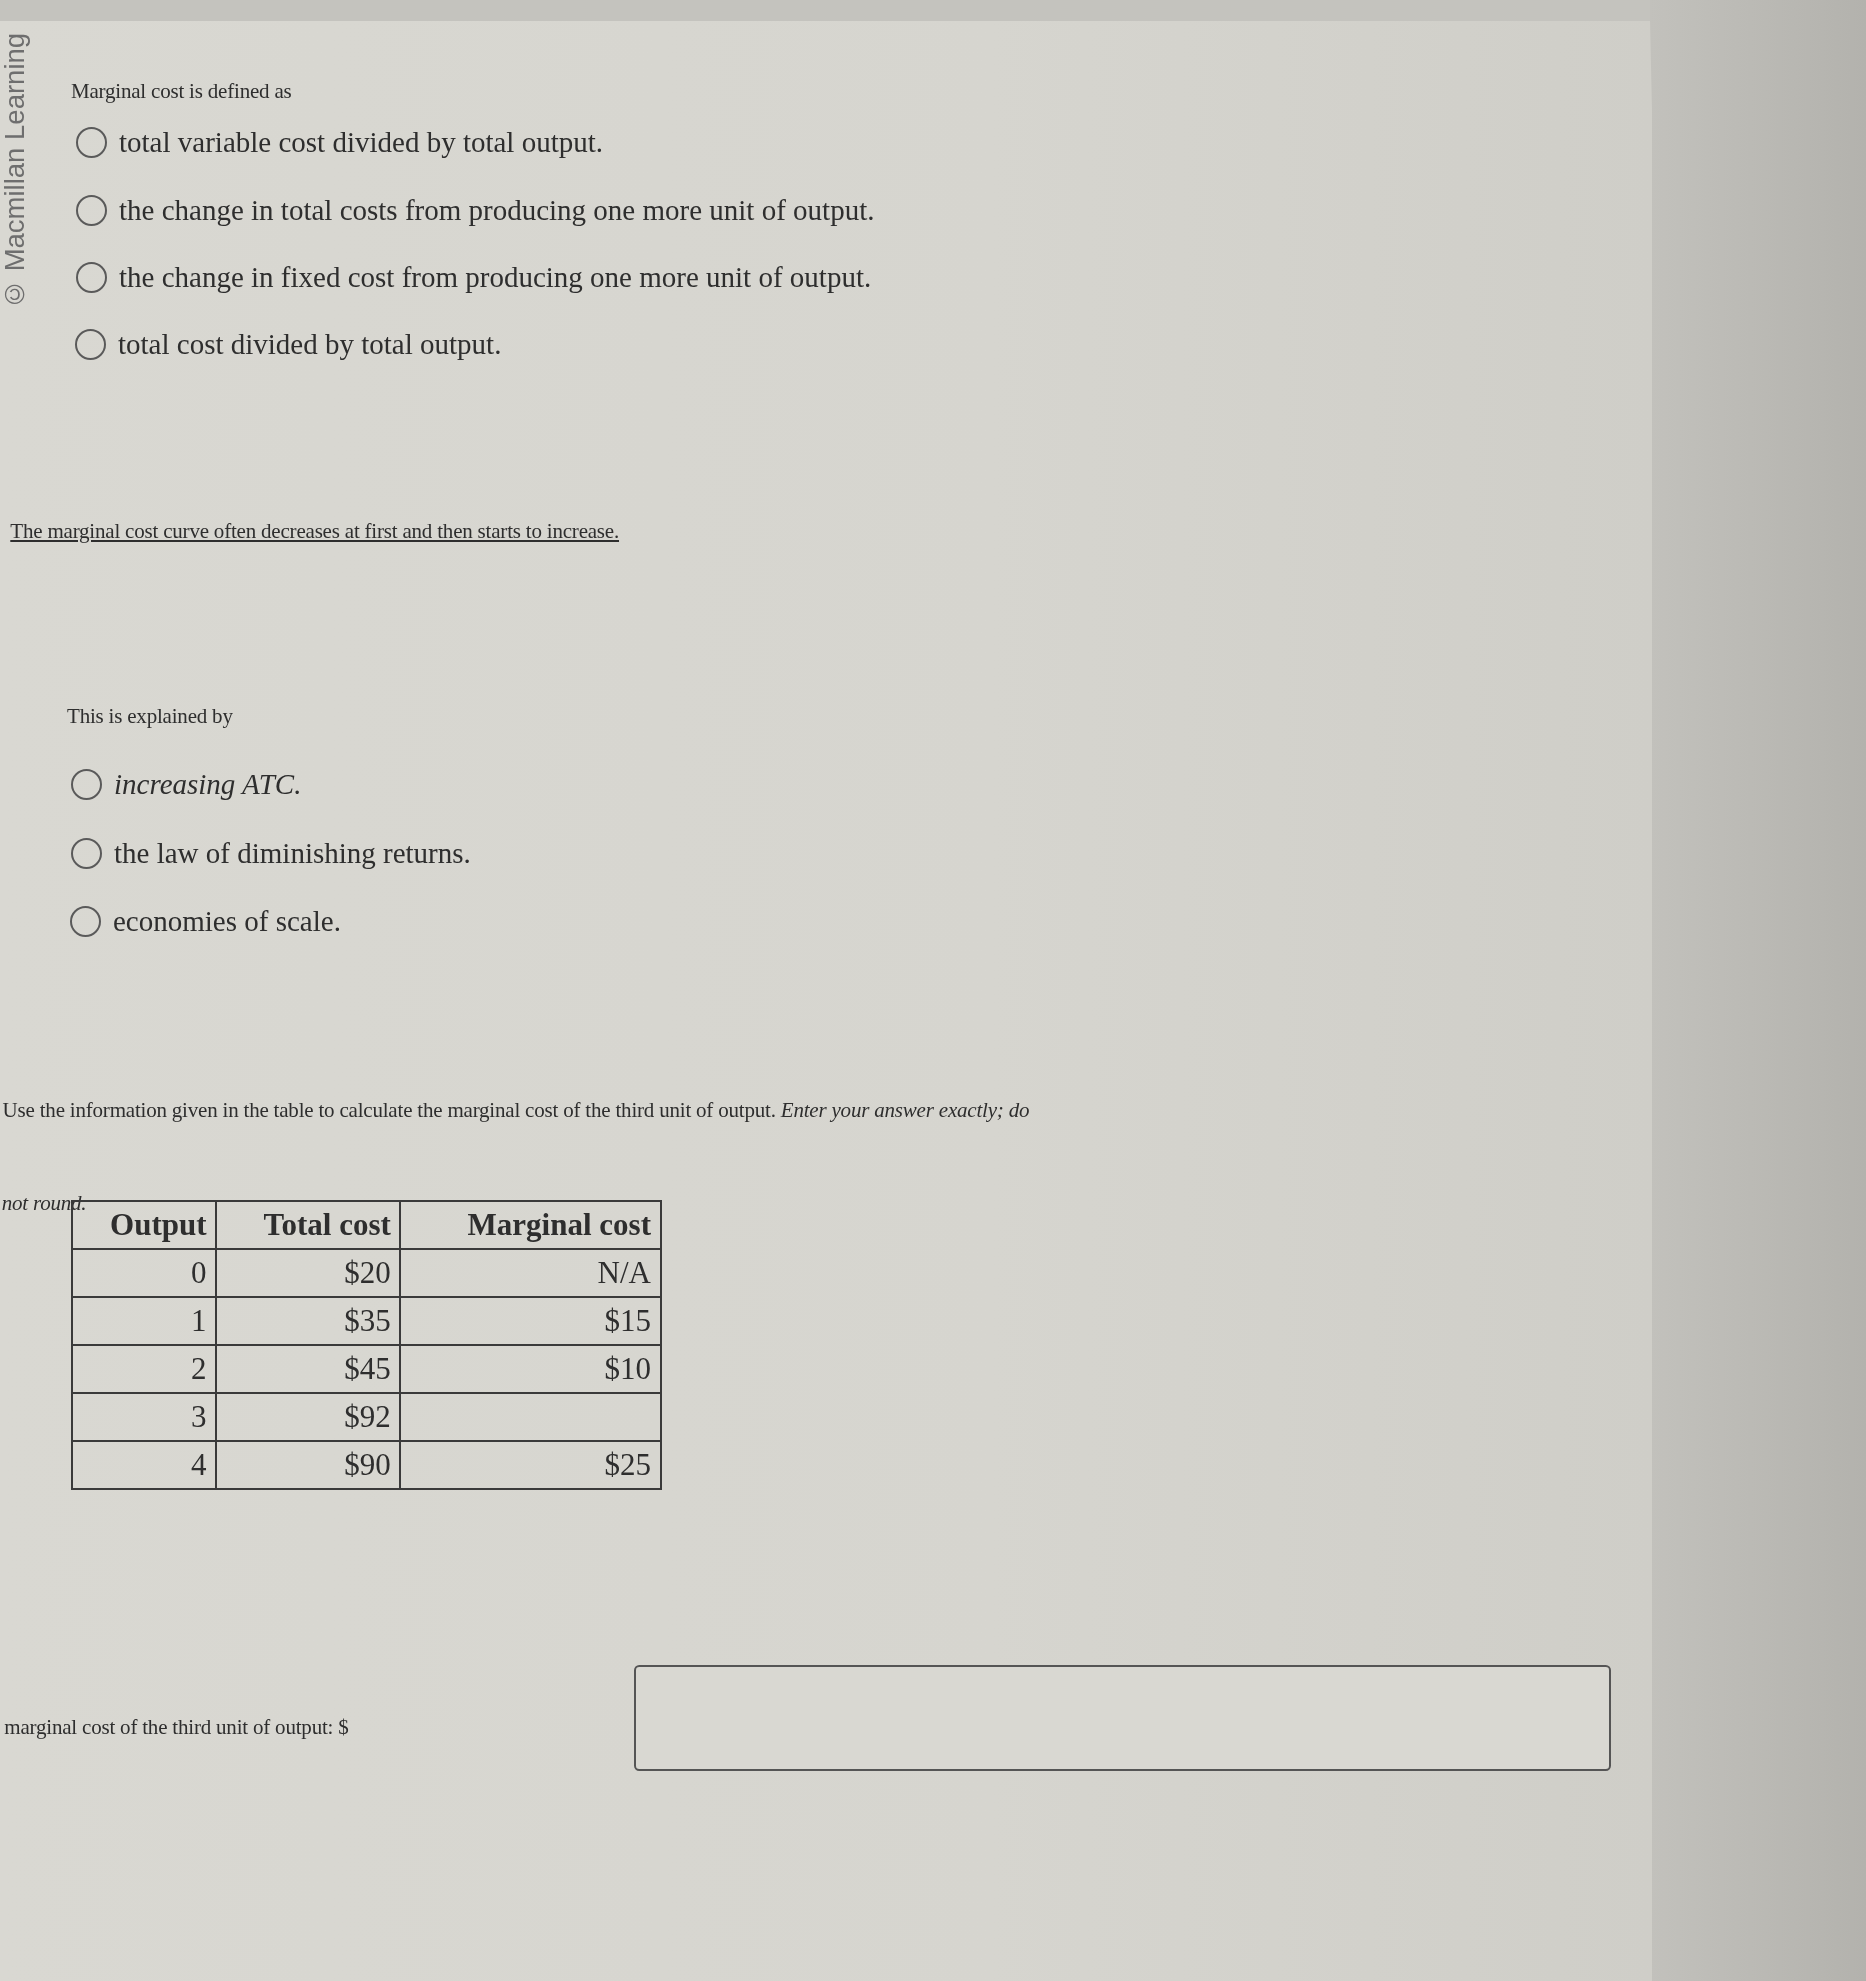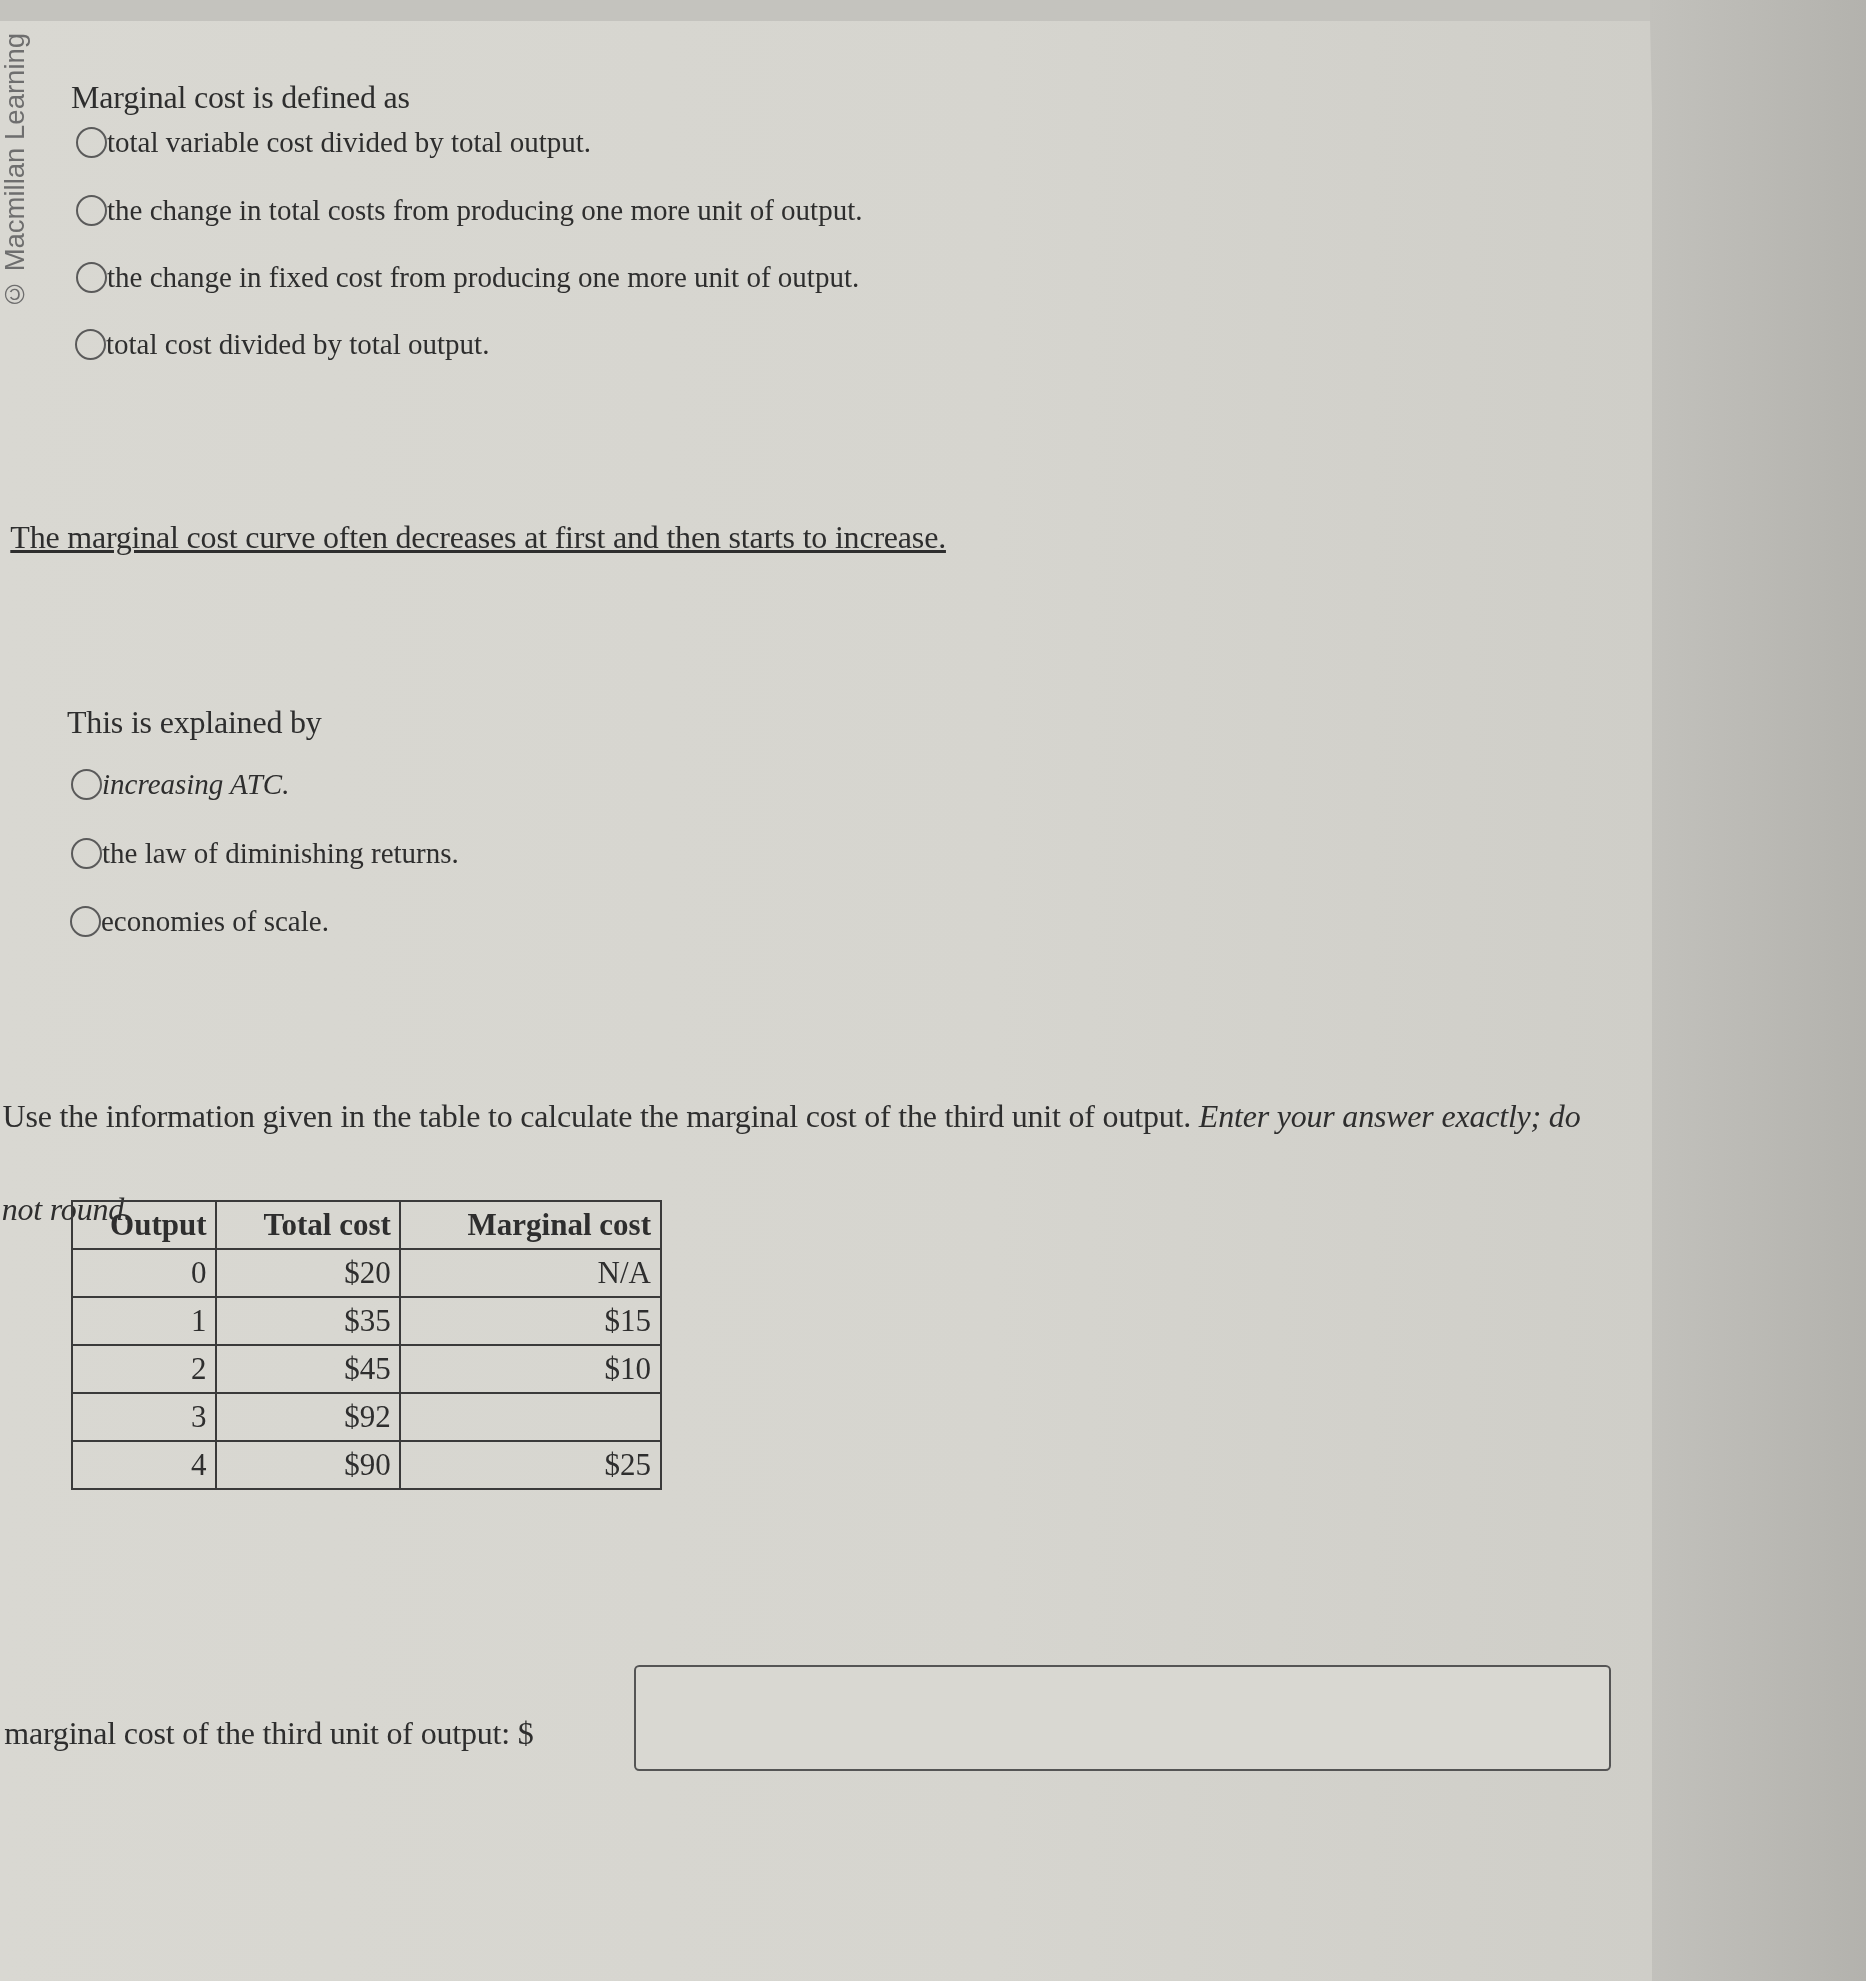--- a/index.html
+++ b/index.html
@@ -16,22 +16,22 @@
     clip-path:polygon(0 0, 1650px 0, 1693px 100%, 0 100%);
   }
   .right-bg { position:absolute; left:1650px; top:0; width:216px; height:1981px;
     background:linear-gradient(90deg,#c2c1bc,#b3b2ad); }
   .watermark {
     position:absolute; left:-1.7px; top:0; width:34px; height:310px;
     writing-mode:vertical-rl; transform:rotate(180deg);
     font-family:"Liberation Sans", sans-serif; font-size:27.5px; color:#6e6e6e;
     white-space:nowrap; line-height:34px; text-align:left;
   }
-  .txt { position:absolute; font-size:32px; white-space:nowrap; letter-spacing:-0.2px; }
-  .opt { position:absolute; display:flex; align-items:center; cursor:pointer; }
+  .txt { position:absolute; font-size:21px; white-space:nowrap; letter-spacing:-0.2px; }
+  .opt { position:absolute; display:flex; align-items:center; gap:12px; cursor:pointer; }
   .radio { width:31px; height:31px; border:2.6px solid #5a5a5a; border-radius:50%; box-sizing:border-box; background:transparent; flex:none; }
   .opt-label { font-size:29px; white-space:nowrap; }
   i.em { font-style:italic; }
   table.cost {
     position:absolute; left:71px; top:1200px; border-collapse:collapse;
     font-size:31px; border:2.6px solid #3a3a3a;
   }
   table.cost th, table.cost td { border:2.6px solid #3a3a3a; text-align:right; height:46px; padding:0 8.6px; }
   table.cost th { font-weight:bold; }
   .col0 { width:125px; } .col1 { width:165px; } .col2 { width:241px;margin-left:38px; }

